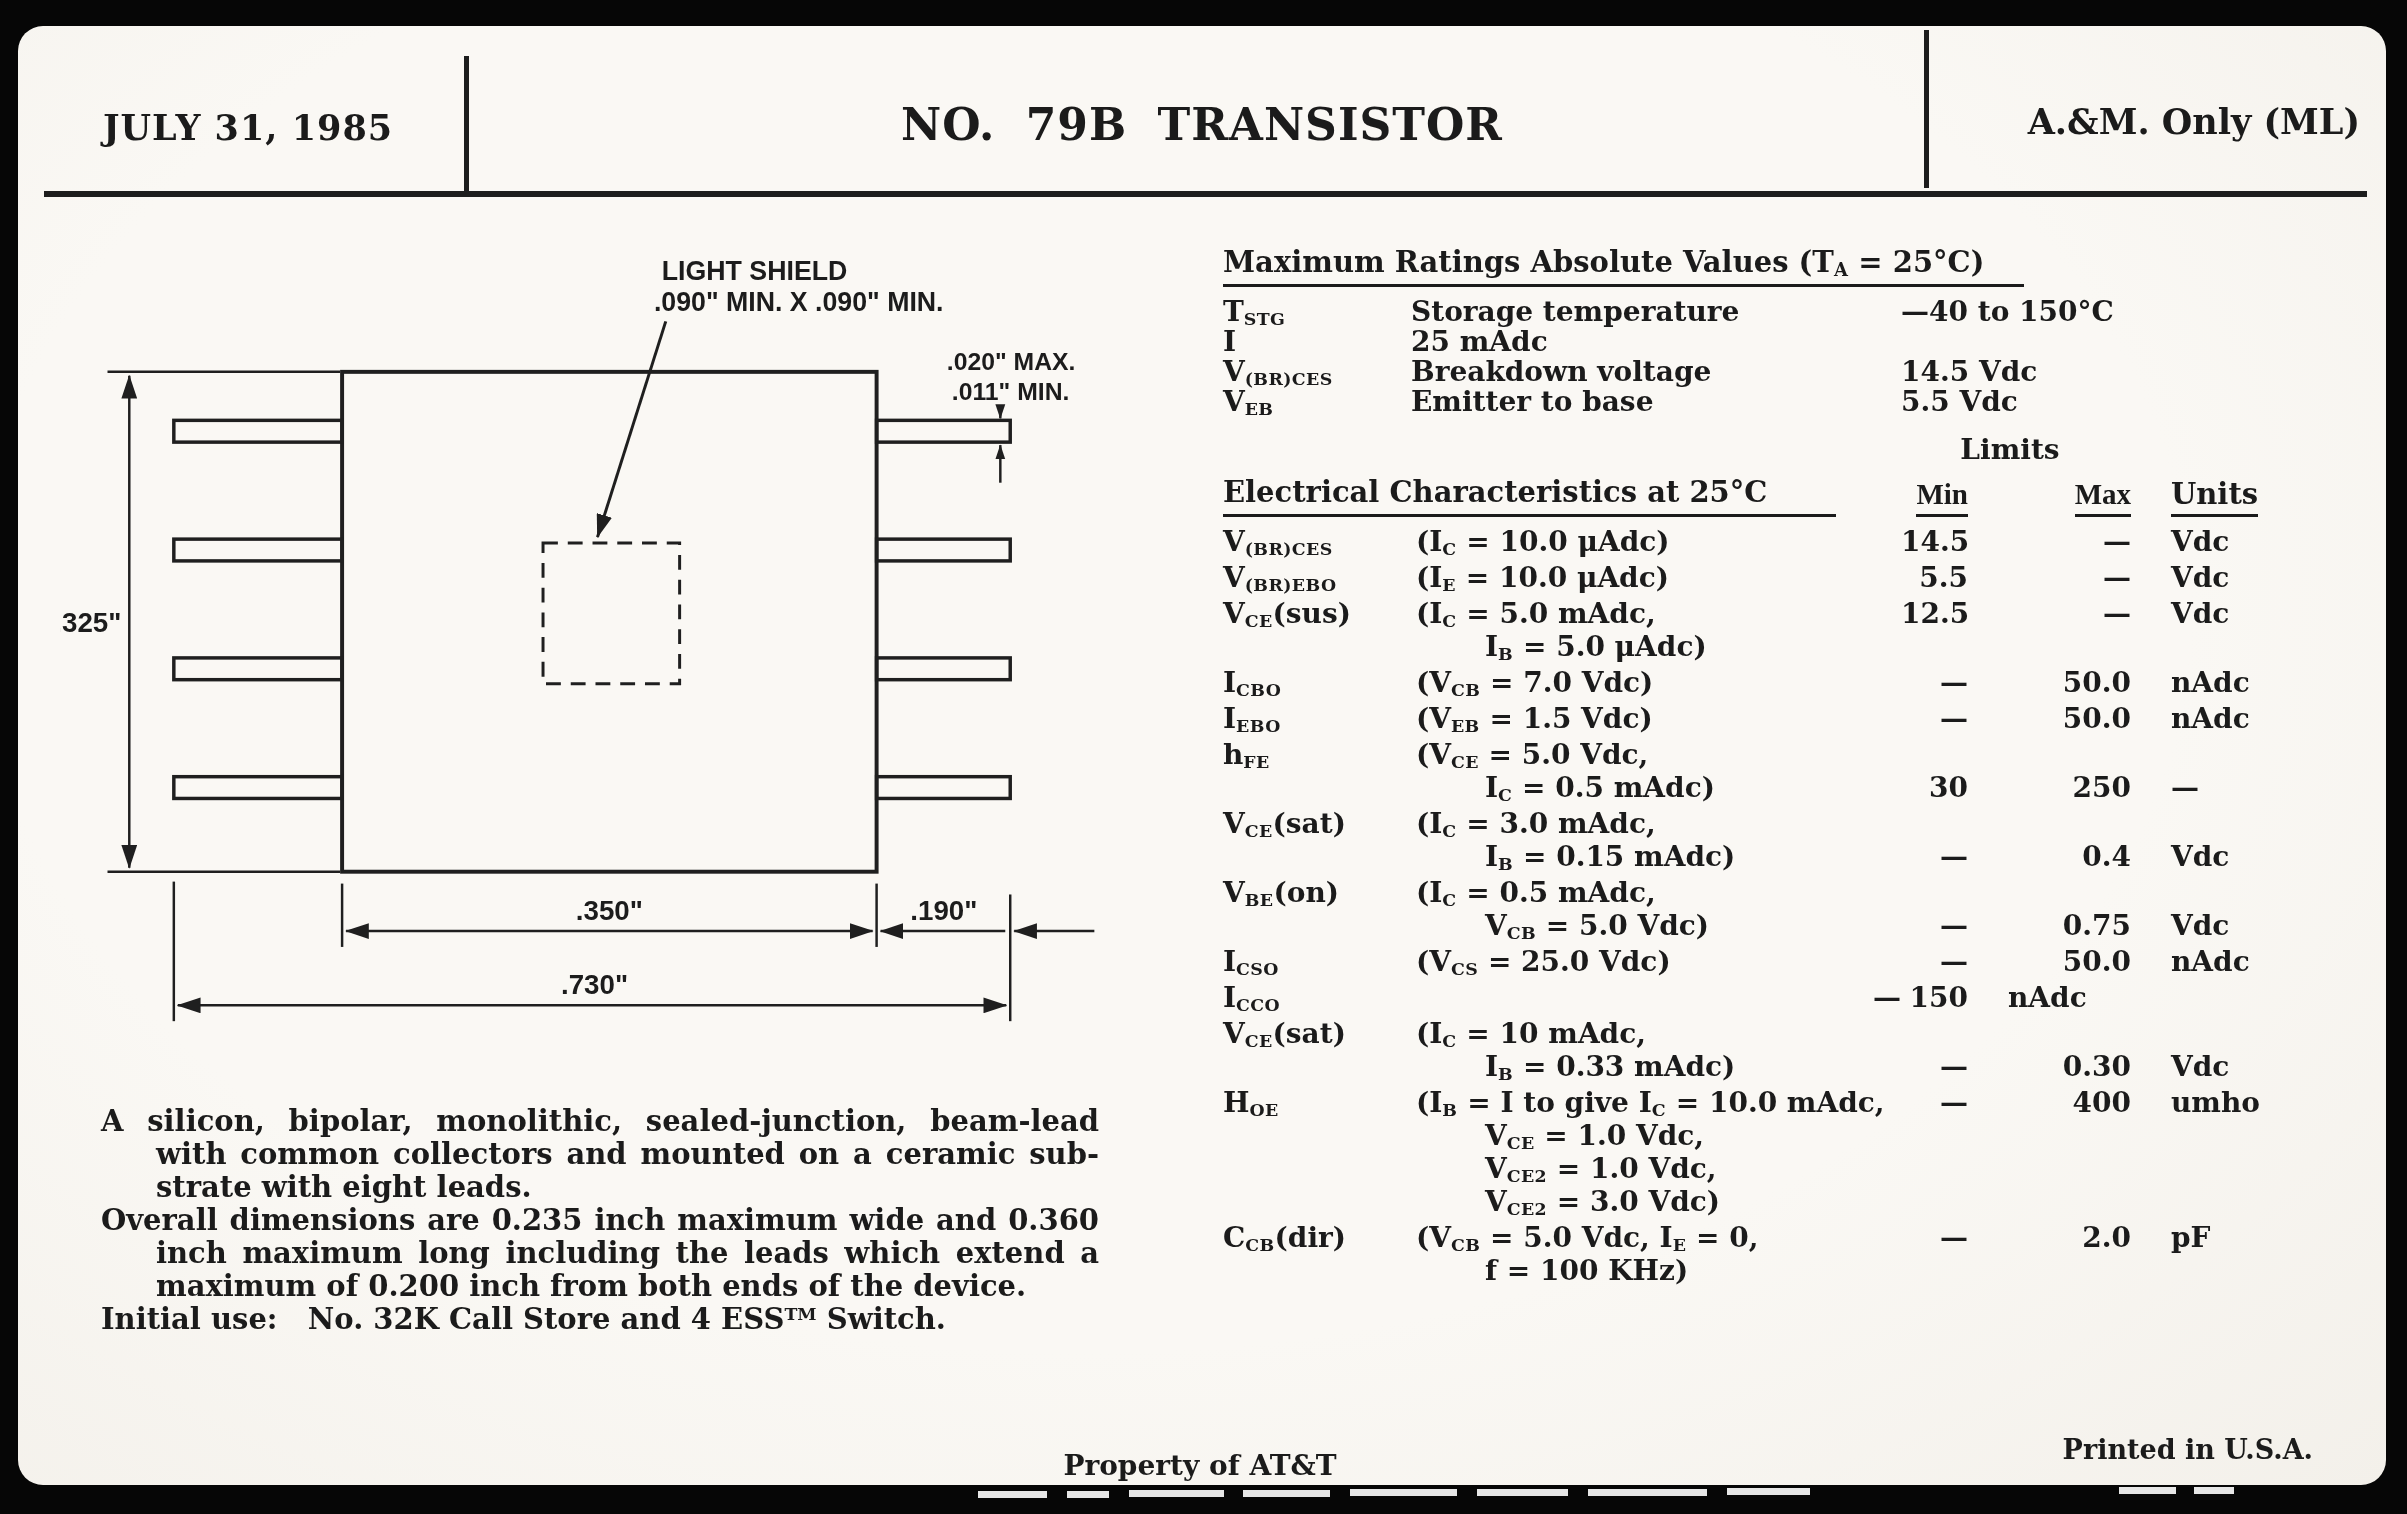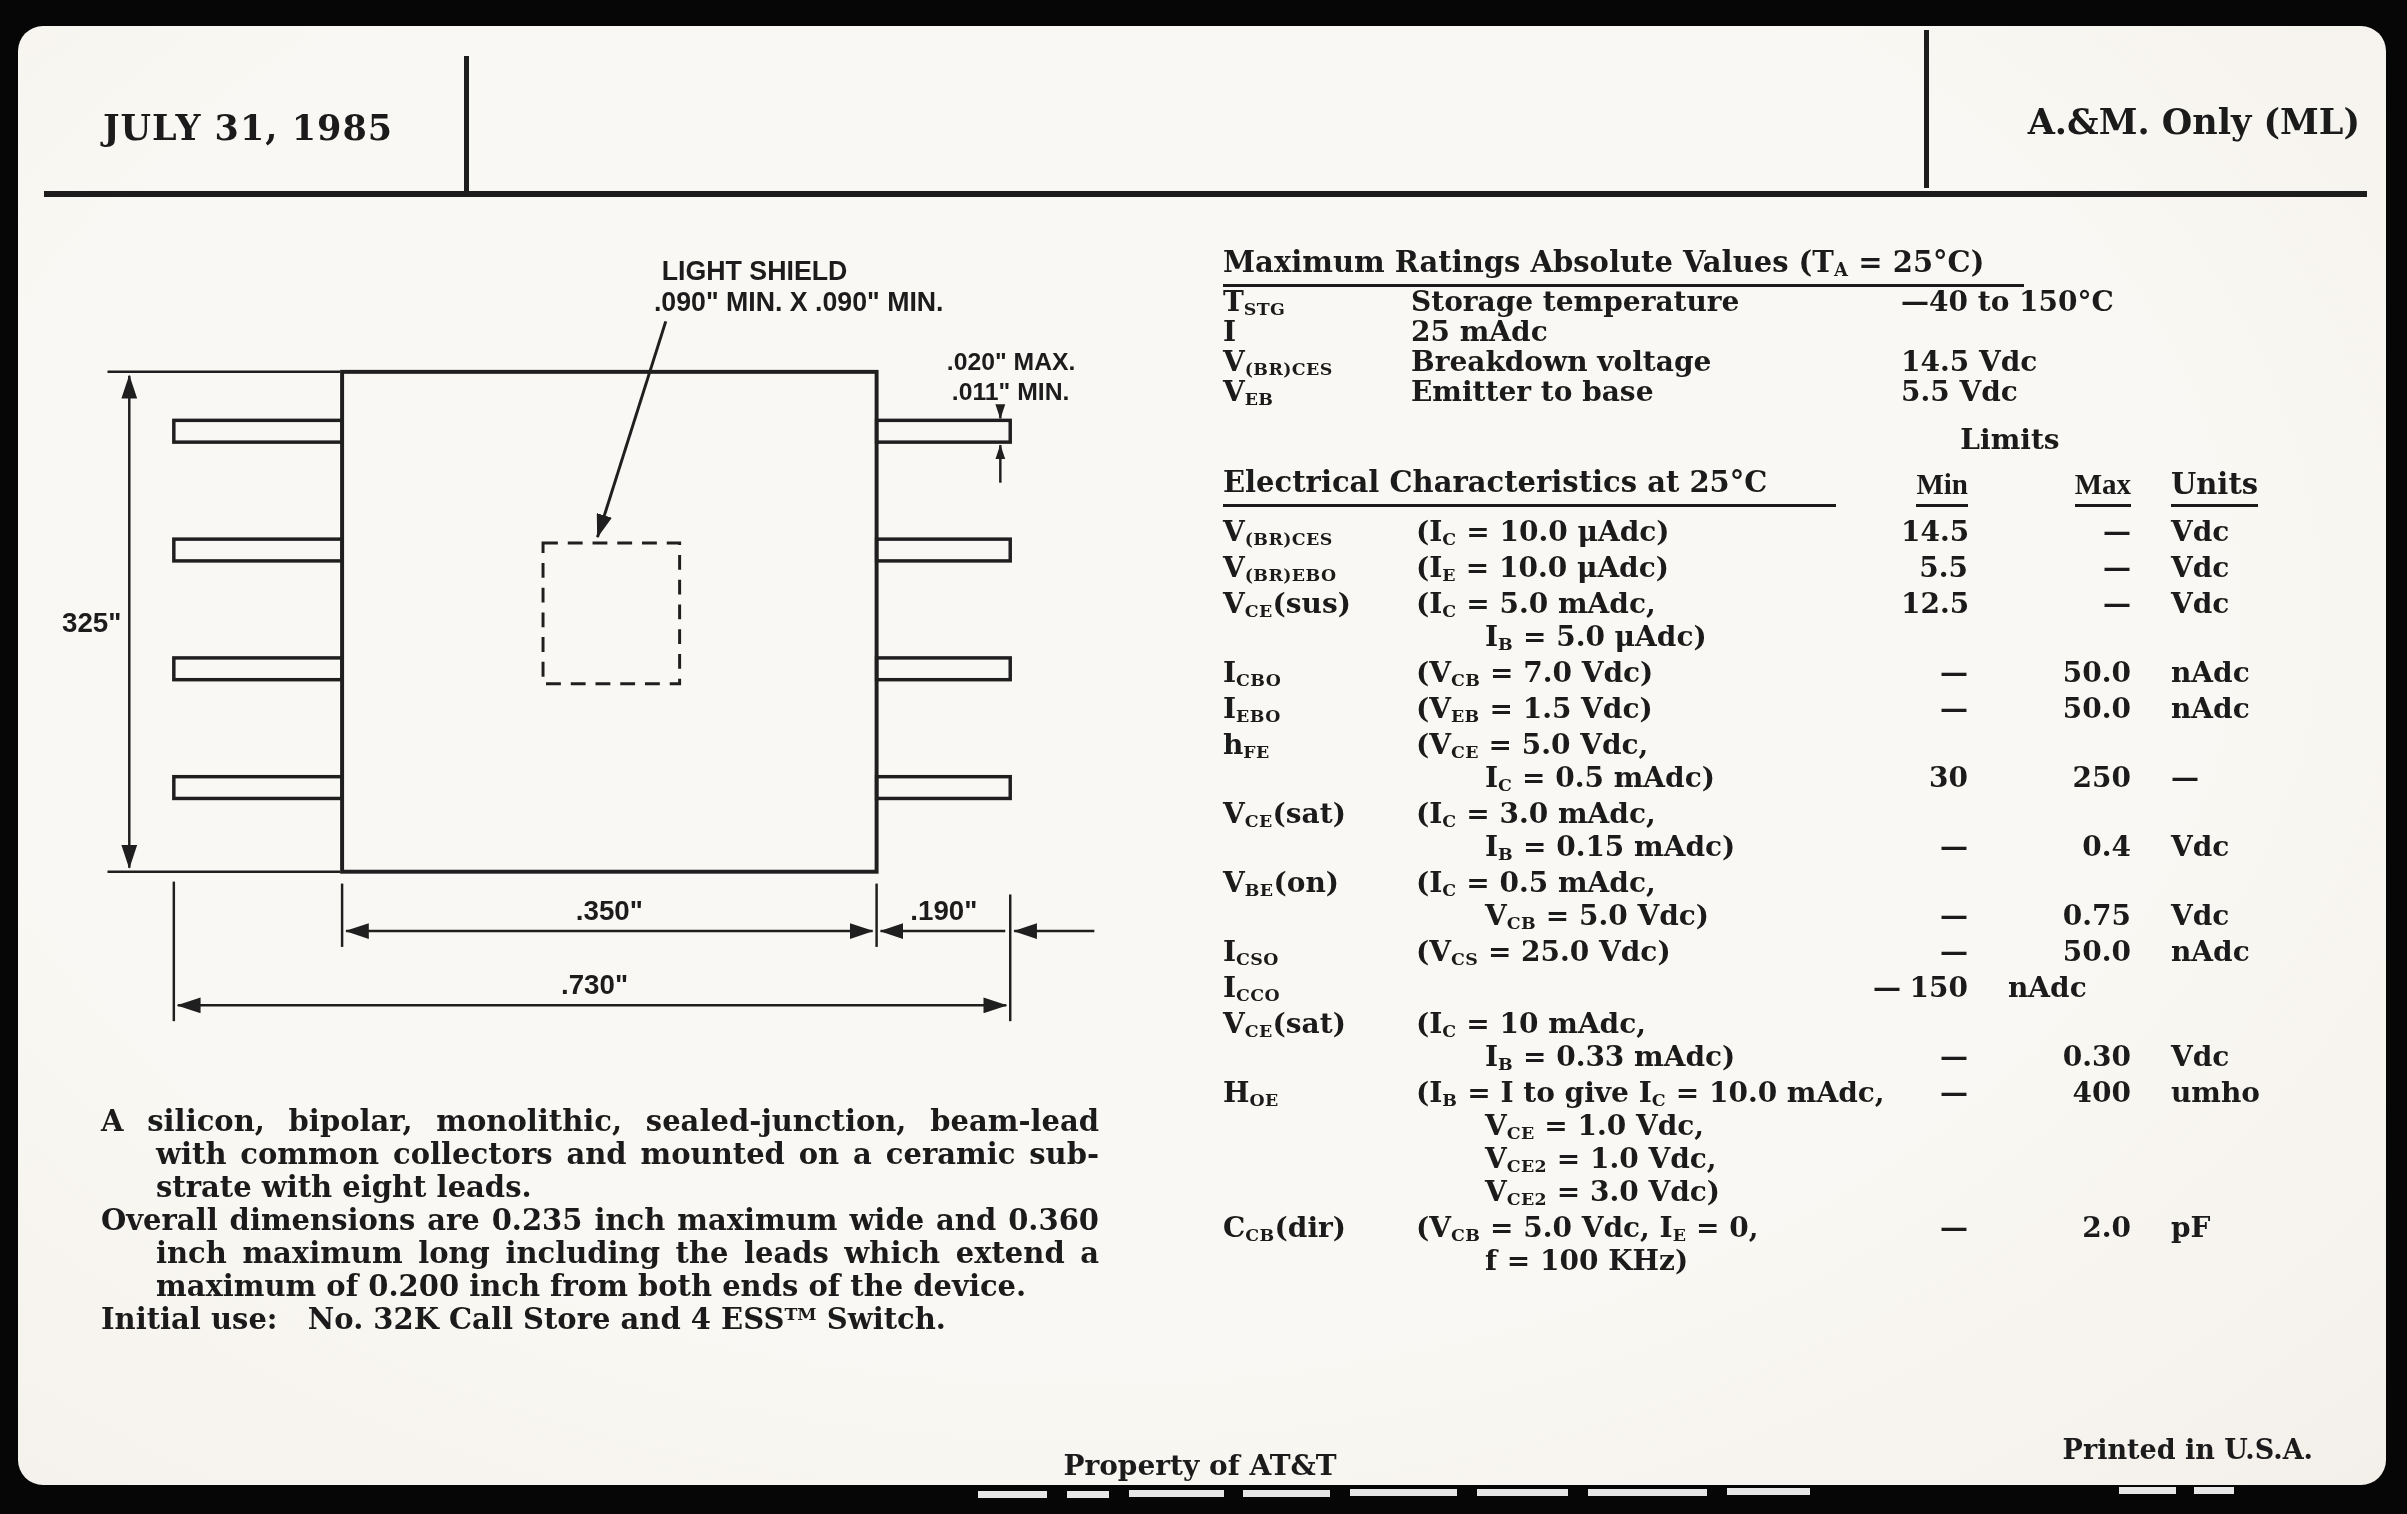--- a/index.html
+++ b/index.html
@@ -30,21 +30,21 @@
   .drawing { position:absolute; left:42px; top:212px; width:1069px; height:822px; }
 
   
   .right-col {
     position:absolute; left:1183px; top:220px; width:1173px; box-sizing:border-box;
     padding-left:22px; font-weight:bold; font-size:28px; line-height:33px; color:#1b1b1b;
   }
   .u { border-bottom:3px solid #1b1b1b; }
   .mr-heading { font-size:29px; }
   .mr-heading .u { display:inline-block; padding-bottom:5px; padding-right:40px; }
-  .mr-rows { }
+  .mr-rows { margin-top:10px; }
   .mr-row { display:grid; grid-template-columns:188px 490px 1fr; line-height:30px; }
   .limits { width:218px; margin-left:678px; text-align:center; margin-top:16px; }
   .ec-header { display:grid; grid-template-columns:678px 67px 163px 1fr; margin-top:10px; align-items:end; font-size:29px; }
   .ec-h-title .u { display:inline-block; padding-bottom:5px; padding-right:69px; }
   .ec-h-min,.ec-h-max { text-align:right;font-family:Liberation Serif, serif; }
   .ec-h-units { padding-left:40px; }
   .ec-h-min .u,.ec-h-max .u,.ec-h-units .u { display:inline-block; padding-bottom:3px; }
   .ec-rows { margin-top:8px; }
   .ec-line { display:grid; grid-template-columns:193px 485px 67px 163px 1fr; }
   .ec-line.row-start { margin-top:3px; }
@@ -65,20 +65,21 @@
 
   
   .artifact { position:absolute; height:7px; background:#e6e6e6; }
 </style>
 </head>
 <body>
 
 <div class="page">
 
   <div class="hdr-date">JULY 31, 1985</div>
+  <div class="hdr-title">NO. 79B TRANSISTOR</div>
   <div class="hdr-class">A.&amp;M. Only (ML)</div>
   <div class="hdr-div hdr-div1"></div>
   <div class="hdr-div hdr-div2"></div>
   <div class="rule"></div>
 
   <svg class="drawing" viewBox="0 0 1080 830">
     <defs>
       <marker id="arrL" markerUnits="userSpaceOnUse" markerWidth="24" markerHeight="16" viewBox="0 0 12 8" refX="11.5" refY="4" orient="auto-start-reverse">
         <path d="M0,0 L12,4 L0,8 Z" fill="#1f1f1f"></path>
       </marker>

